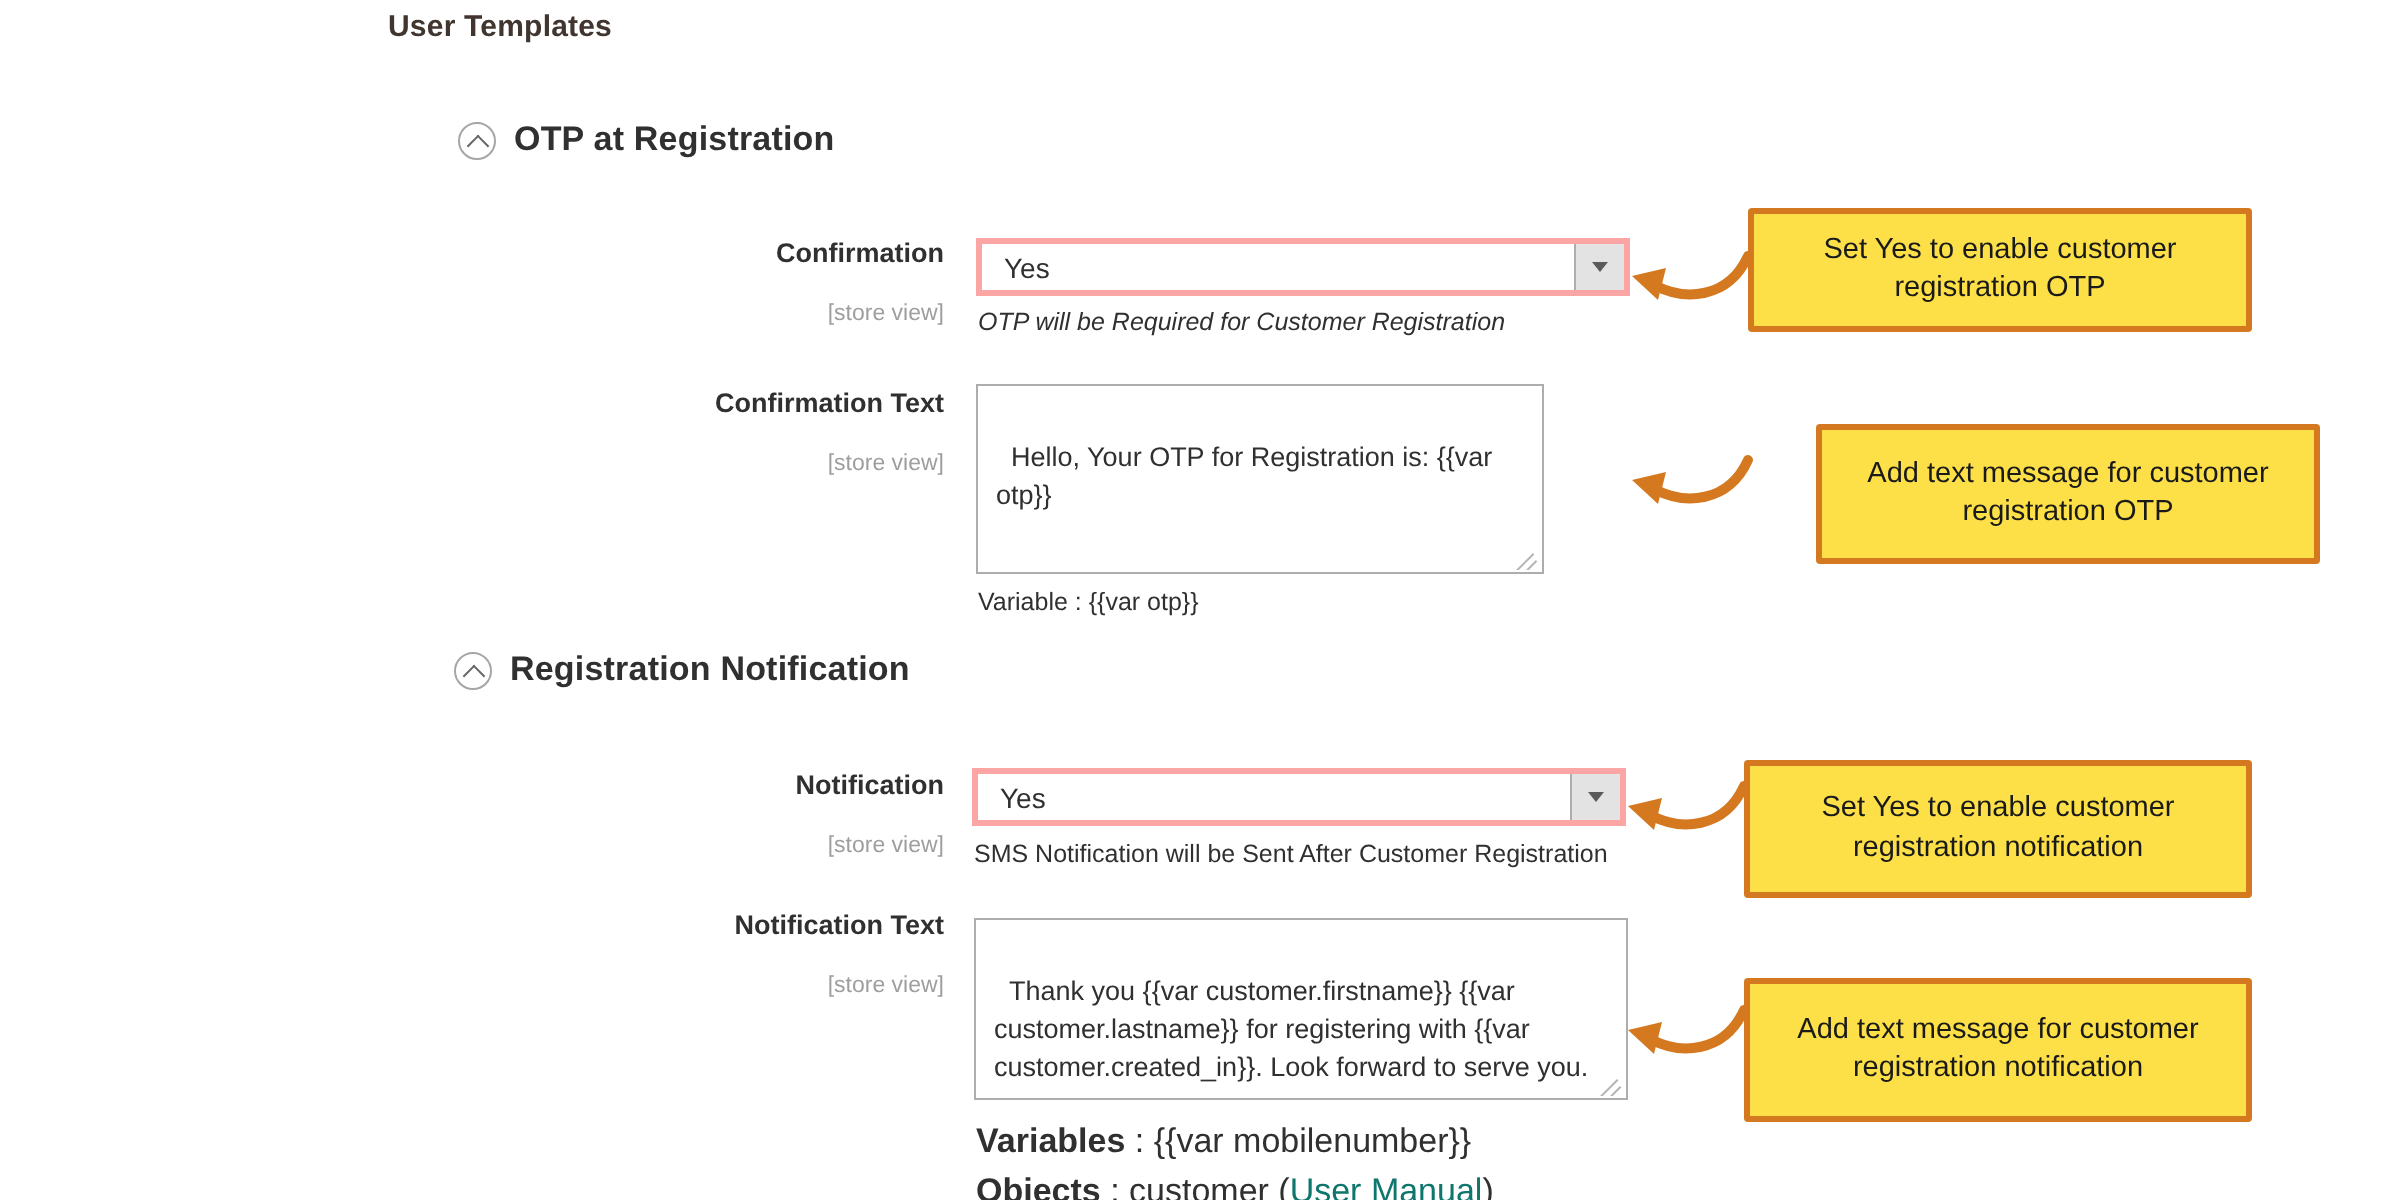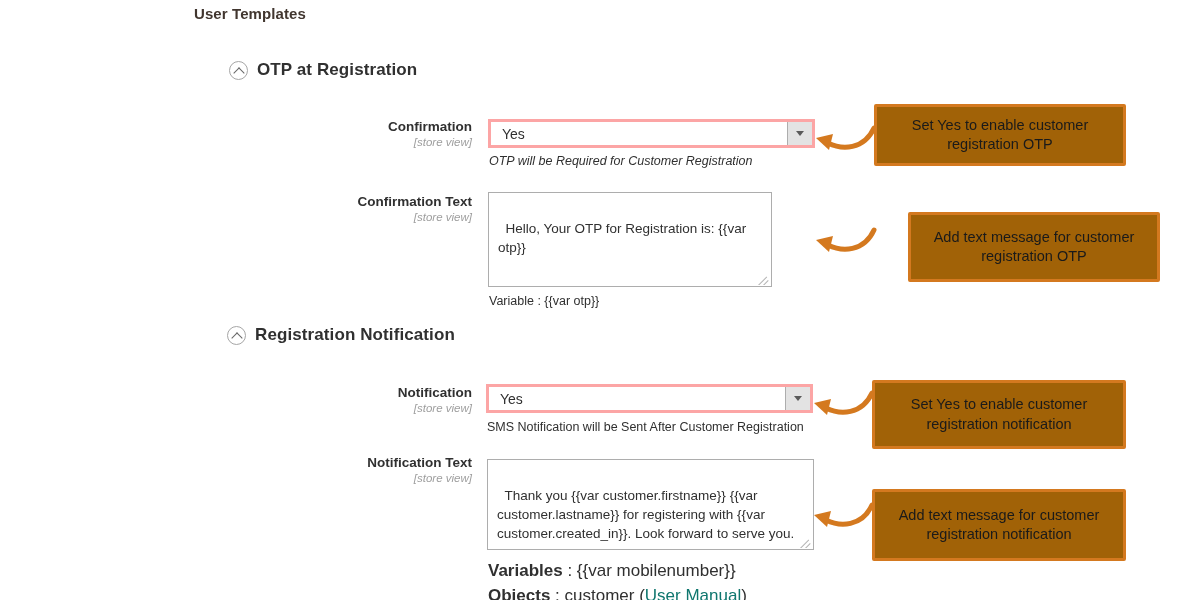--- a/index.html
+++ b/index.html
@@ -65,22 +65,21 @@
   .field-label .fl-main {
     display: block;
     font-size: 13.5px;
     font-weight: bold;
     color: #303030;
   }
   .field-label .fl-scope {
     display: block;
     font-size: 11.5px;
     color: #9e9e9e;
-    margin-top: 1px;
-    font-style: italic;
+    margin-top: 16px;
   }
 
   
   .select-wrap {
     position: absolute;
     border: 3px solid #fca5a5;
     background: #ffffff;
     display: flex;
     align-items: stretch;
   }
@@ -153,21 +152,21 @@
     color: #303030;
   }
   .vars-block b { font-weight: bold; }
   .link { color: #0f766e; }
 
   
   .callout {
     position: absolute;
     border: 3px solid #d4791f;
     border-radius: 2px;
-    background: #a16207;
+    background: #fde047;
     display: flex;
     align-items: center;
     justify-content: center;
     text-align: center;
     font-family: "Liberation Sans", sans-serif;
     font-size: 14.5px;
     line-height: 1.33;
     color: #1a1a1a;
     padding: 4px 8px;
   }

